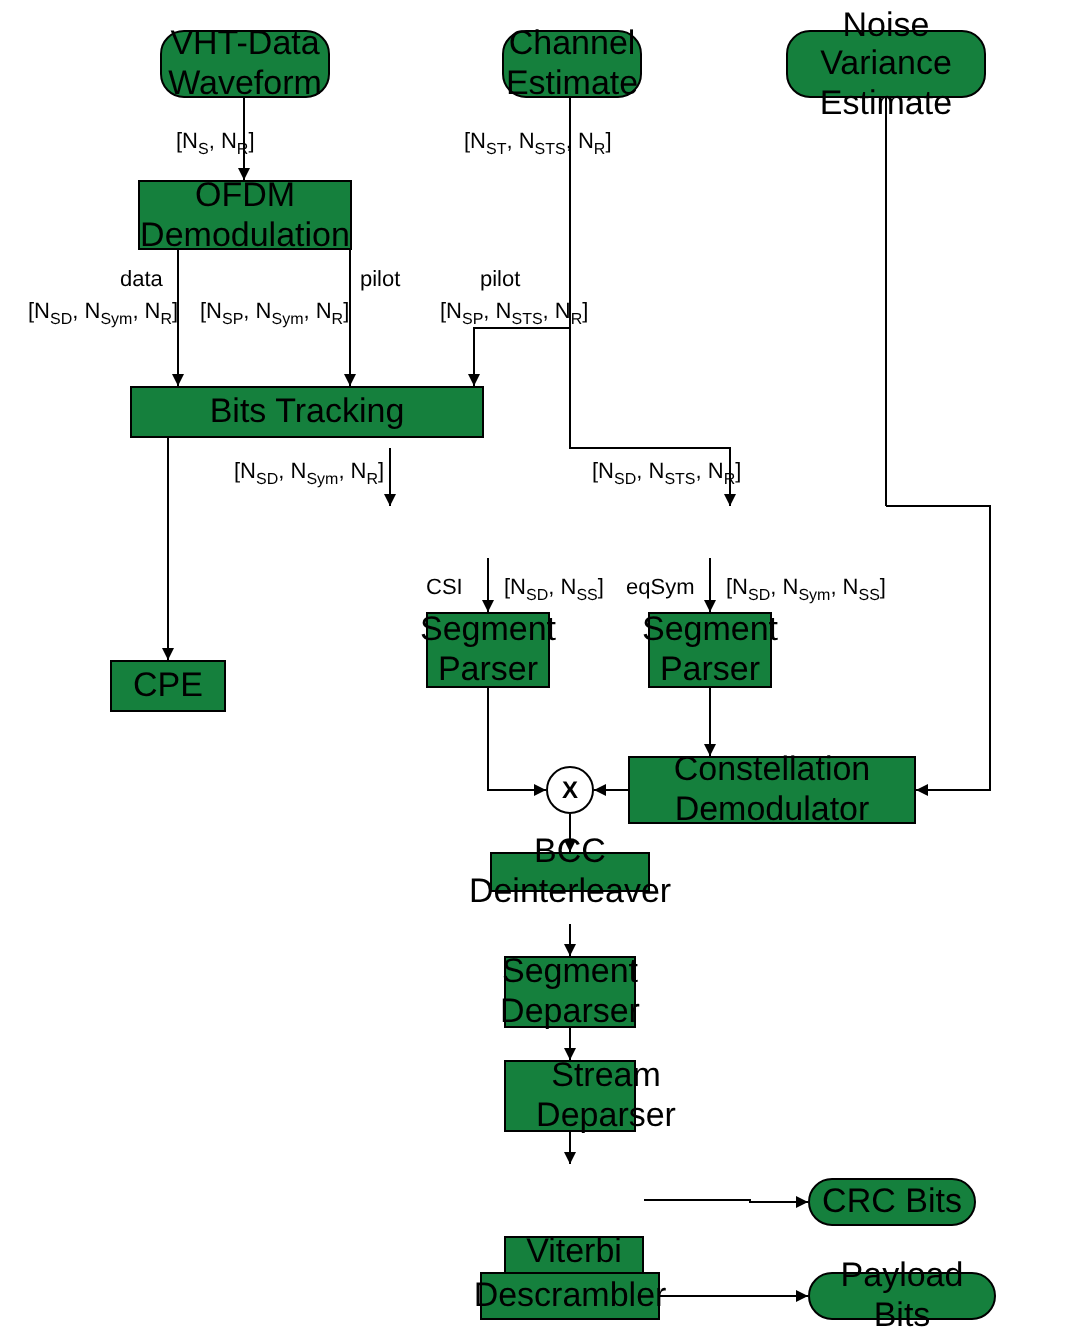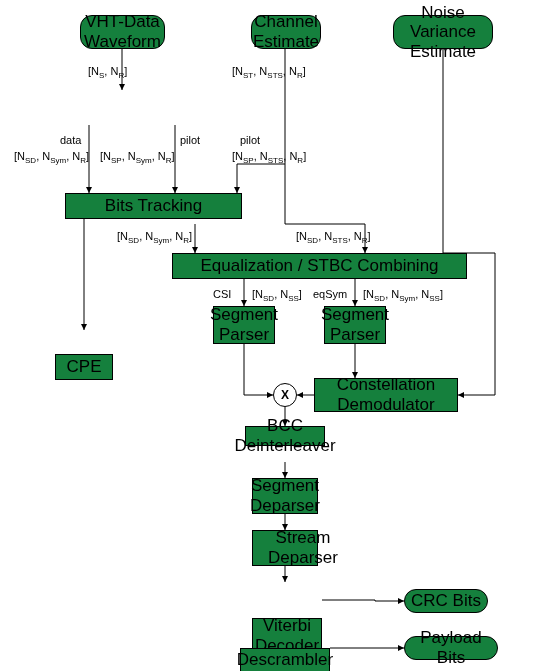--- a/index.html
+++ b/index.html
@@ -109,53 +109,53 @@
 
     <polyline points="322,600 375,600 375,601 404,601" fill="none" stroke="#000" marker-end="url(#ah)"></polyline>
 
     <line x1="330" y1="648" x2="404" y2="648" stroke="#000" marker-end="url(#ah)"></line>
   </svg>
 
   <div class="box rounded" style="left:80px; top:15px; width:85px; height:34px;">VHT-Data<br>Waveform</div>
   <div class="box rounded" style="left:251px; top:15px; width:70px; height:34px;">Channel<br>Estimate</div>
   <div class="box rounded" style="left:393px; top:15px; width:100px; height:34px;">Noise Variance<br>Estimate</div>
 
+  <div class="box" style="left:69px; top:90px; width:107px; height:35px;">OFDM<br>Demodulation</div>
 
   <div class="box" style="left:65px; top:193px; width:177px; height:26px;">Bits Tracking</div>
 
-  <div class="box" style="left:55px; top:330px; width:58px; height:26px;margin-top:24px;">CPE</div>
+  <div class="box" style="left:55px; top:330px; width:58px; height:26px;">CPE</div>
 
-  <div class="box" style="left:172px; top:253px; width:295px; height:26px;">Equalization / STBC Combining</div>
 
   <div class="box" style="left:213px; top:306px; width:62px; height:38px;">Segment<br>Parser</div>
   <div class="box" style="left:324px; top:306px; width:62px; height:38px;">Segment<br>Parser</div>
 
   <div class="box" style="left:314px; top:378px; width:144px; height:34px;">Constellation<br>Demodulator</div>
 
   <div class="circle" style="left:273px; top:383px;">X</div>
 
   <div class="box" style="left:245px; top:426px; width:80px; height:20px;">BCC<br>Deinterleaver</div>
   <div class="box" style="left:252px; top:478px; width:66px; height:36px;">Segment<br>Deparser</div>
   <div class="box" style="left:252px; top:530px; width:66px; height:36px;padding-left:40px;">Stream<br>Deparser</div>
   <div class="box" style="left:252px; top:582px; width:70px; height:36px;margin-top:36px;">Viterbi<br>Decoder</div>
-  <div class="box" style="left:240px; top:636px; width:90px; height:24px;margin-top:12px;">Descrambler</div>
+  <div class="box" style="left:240px; top:636px; width:90px; height:24px;">Descrambler</div>
 
   <div class="box rounded" style="left:404px; top:589px; width:84px; height:24px;">CRC Bits</div>
   <div class="box rounded" style="left:404px; top:636px; width:94px; height:24px;">Payload Bits</div>
 
   <span class="label" style="left:72px; top:65px;padding-left:16px;">[N<sub>S</sub>, N<sub>R</sub>]</span>
   <span class="label" style="left:232px; top:65px;">[N<sub>ST</sub>, N<sub>STS</sub>, N<sub>R</sub>]</span>
 
   <span class="label" style="left:60px; top:134px;">data</span>
   <span class="label" style="left:180px; top:134px;">pilot</span>
   <span class="label" style="left:240px; top:134px;">pilot</span>
 
   <span class="label" style="left:14px; top:150px;">[N<sub>SD</sub>, N<sub>Sym</sub>, N<sub>R</sub>]</span>
   <span class="label" style="left:100px; top:150px;">[N<sub>SP</sub>, N<sub>Sym</sub>, N<sub>R</sub>]</span>
-  <span class="label" style="left:232px; top:150px;">[N<sub>SP</sub>, N<sub>STS</sub>, N<sub>R</sub>]</span>
+  <span class="label" style="left:220px; top:150px;">[N<sub>SP</sub>, N<sub>STS</sub>, N<sub>R</sub>]</span>
 
   <span class="label" style="left:117px; top:230px;">[N<sub>SD</sub>, N<sub>Sym</sub>, N<sub>R</sub>]</span>
   <span class="label" style="left:296px; top:230px;">[N<sub>SD</sub>, N<sub>STS</sub>, N<sub>R</sub>]</span>
 
   <span class="label" style="left:213px; top:288px;text-align:center;">CSI</span>
   <span class="label" style="left:252px; top:288px;">[N<sub>SD</sub>, N<sub>SS</sub>]</span>
   <span class="label" style="left:313px; top:288px;">eqSym</span>
   <span class="label" style="left:363px; top:288px;">[N<sub>SD</sub>, N<sub>Sym</sub>, N<sub>SS</sub>]</span>
 </div>
 

